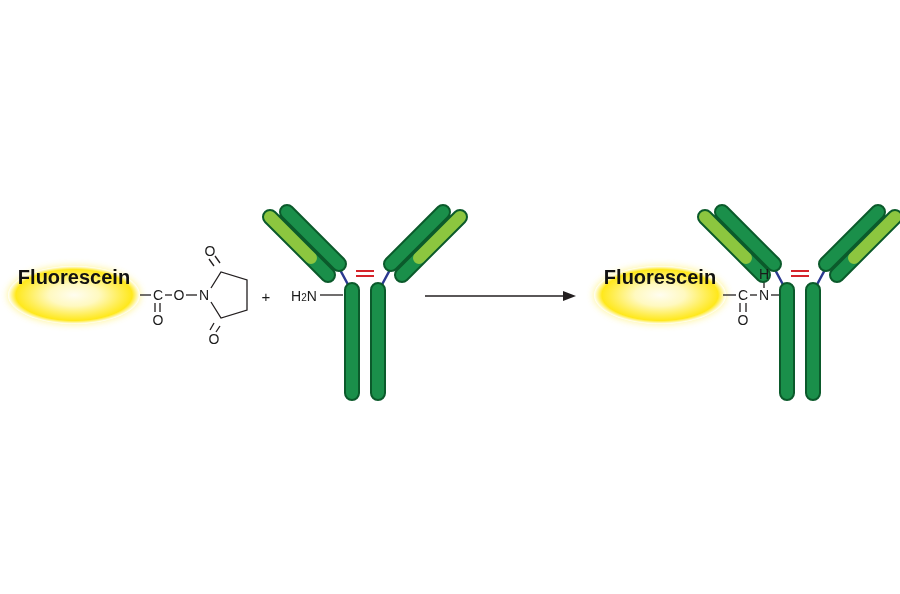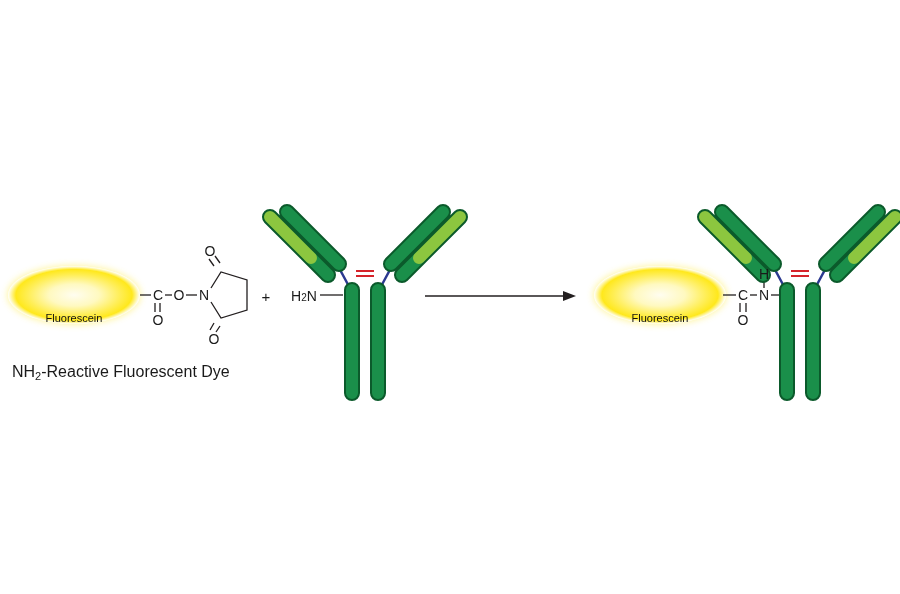--- a/index.html
+++ b/index.html
@@ -3,22 +3,22 @@
 <meta charset="utf-8">
 <style>
   html,body{margin:0;padding:0;background:#ffffff;}
   .canvas{
     position:relative;width:900px;height:594px;background:#ffffff;
     font-family:"Liberation Sans",sans-serif;overflow:hidden;color:#1a1a1a;
   }
   .gfx{position:absolute;left:0;top:0;}
   .dye{
     position:absolute;width:132px;height:58px;border-radius:50%;
-    display:flex;align-items:flex-end;justify-content:center;
-    font-weight:normal;font-size:11px;color:#111;
+    display:flex;align-items:flex-start;justify-content:center;
+    font-weight:bold;font-size:20px;color:#111;
     background:radial-gradient(closest-side,#fffdf0 0%,#fff9c0 38%,#ffee55 70%,#ffe81c 88%,rgba(255,232,28,0) 100%);
     box-shadow:0 0 6px 1px rgba(255,236,60,0.45);
   }
   .atom{
     position:absolute;transform:translate(-50%,-50%);
     font-size:14px;line-height:1;color:#1a1a1a;white-space:nowrap;
   }
   .plus{position:absolute;transform:translate(-50%,-50%);font-size:15px;color:#1a1a1a;}
   .amine{
     position:absolute;font-size:14px;line-height:1;color:#1a1a1a;
@@ -101,23 +101,20 @@
     <use href="#igg" transform="translate(800,278)"></use>
   </svg>
 
   <span class="atom" style="left:158px;top:295px;">C</span>
   <span class="atom" style="left:158px;top:320px;">O</span>
   <span class="atom" style="left:179px;top:295px;">O</span>
   <span class="atom" style="left:204px;top:295px;">N</span>
   <span class="atom" style="left:210px;top:251px;">O</span>
   <span class="atom" style="left:214px;top:339px;">O</span>
 
-  <div class="caption" style="left:12px;top:363px;">
-    <span>NH</span><span class="sub">2</span><span>-Reactive Fluorescent Dye</span>
-  </div>
 
   <span class="plus" style="left:266px;top:296px;">+</span>
 
   <div class="amine" style="left:291px;top:289px;">
     <span>H</span>
       <span class="sub">2</span>
       <span>N</span>
   </div>
 
   <span class="atom" style="left:743px;top:295px;">C</span>

